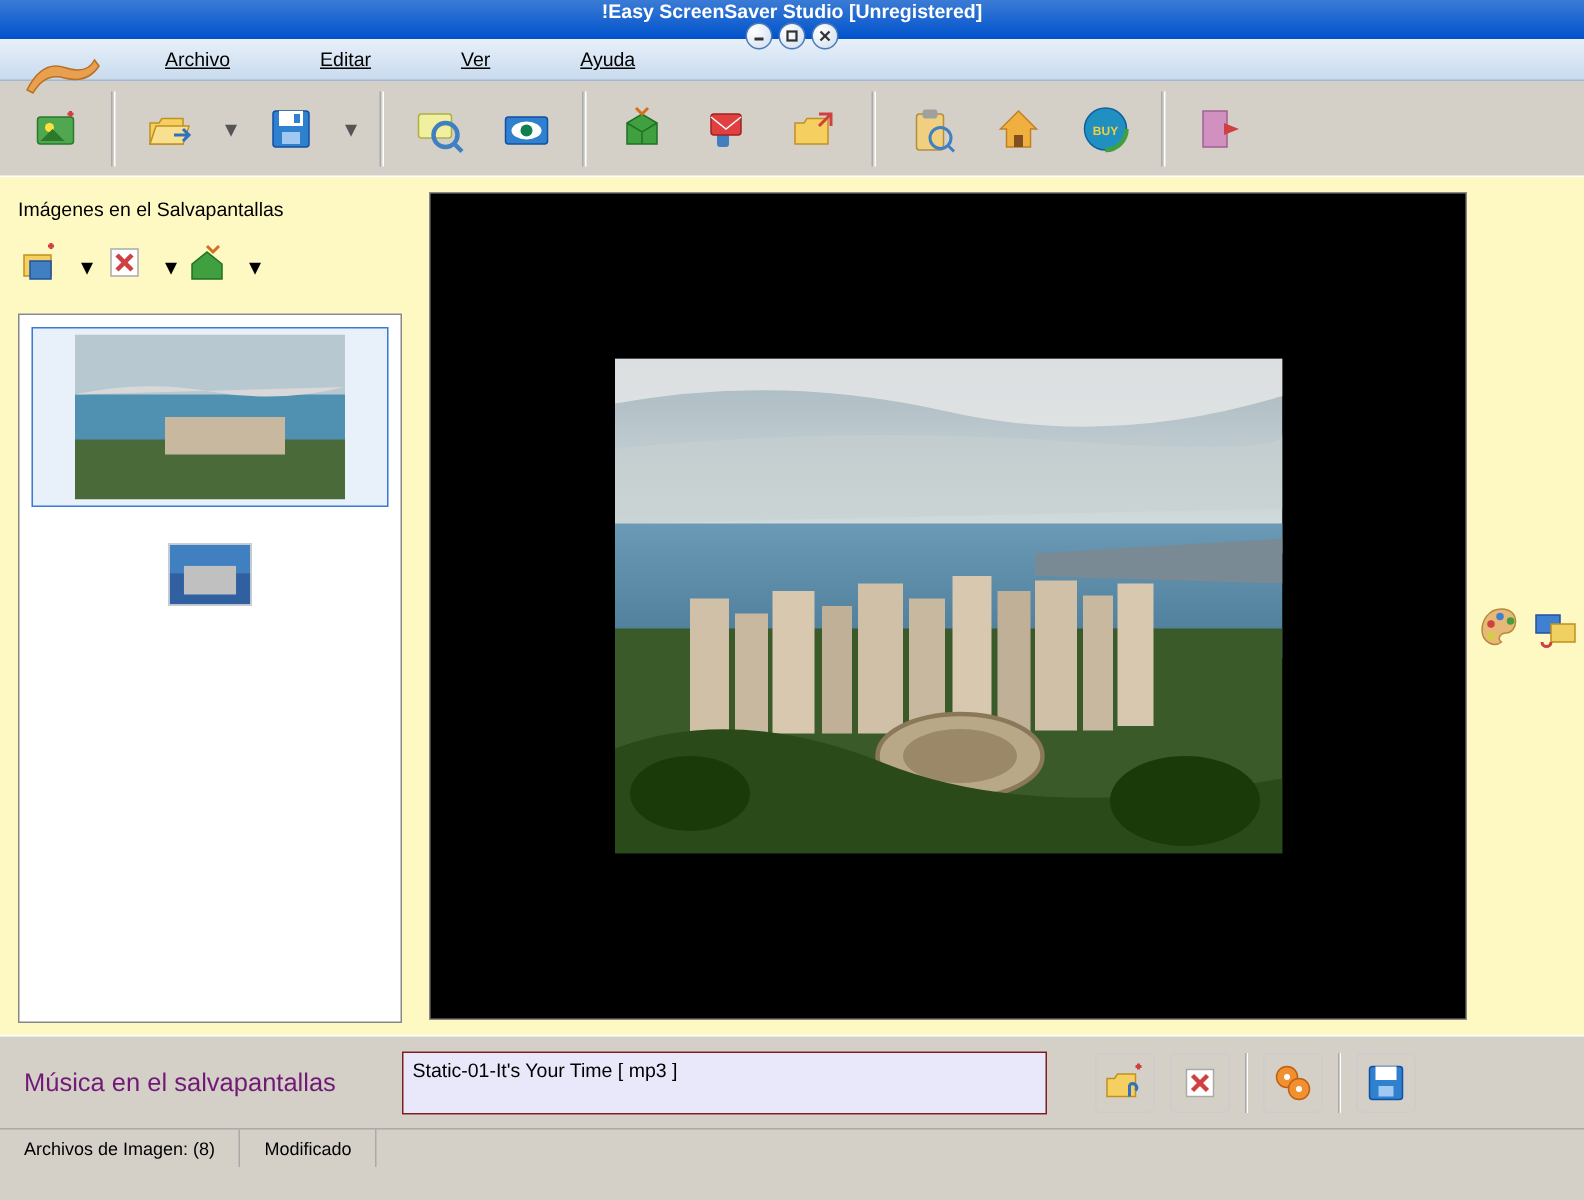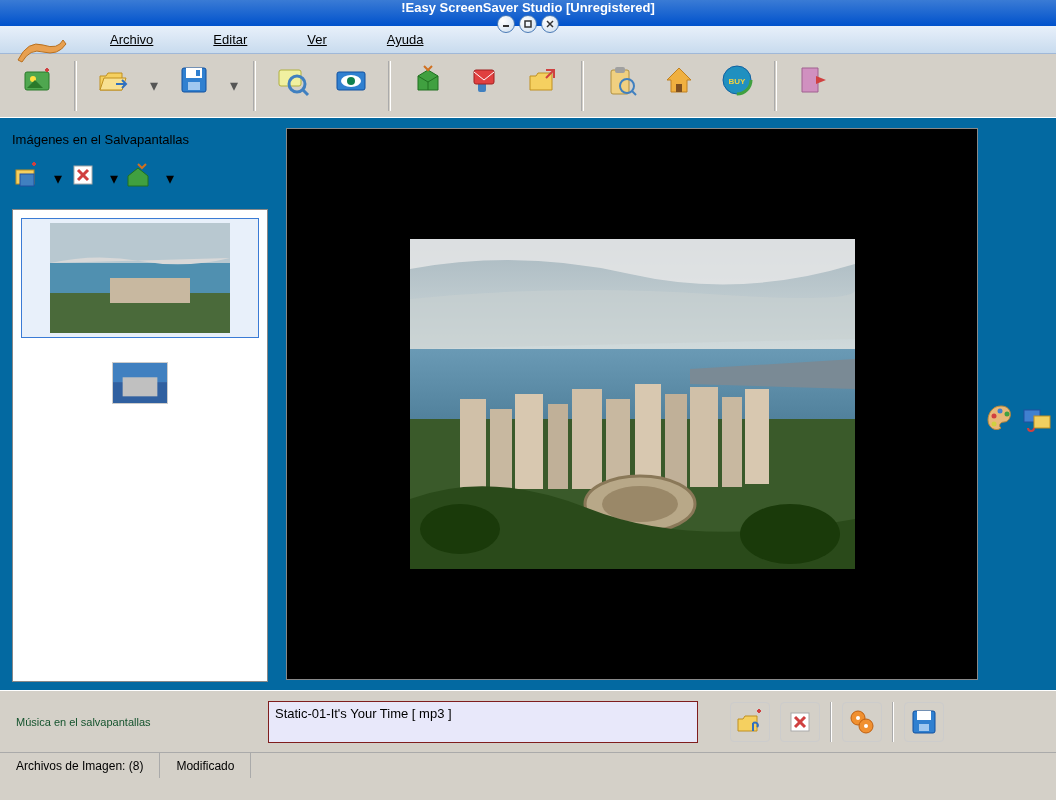--- a/index.html
+++ b/index.html
@@ -13,45 +13,45 @@
 .titlebar .min-btn { background: radial-gradient(circle at 30% 30%, #fff, #cde); border:1px solid #4a7ab5;}
 .titlebar .max-btn { background: radial-gradient(circle at 30% 30%, #fff, #cde); border:1px solid #4a7ab5;}
 .titlebar .close-btn { background: radial-gradient(circle at 30% 30%, #fff, #cde); border:1px solid #4a7ab5;}
 
 .menubar { height: 28px; background: linear-gradient(to bottom, #e8f0fa, #c8dbee); border-bottom: 1px solid #a0b8d8; display: flex; align-items: center; padding-left: 110px; gap: 60px; font-size: 13px; color: #000; }
 .menubar .menu-item { cursor: pointer; text-decoration: underline; }
 
 .logo-area { position: absolute; top: 30px; left: 8px; width: 70px; height: 40px; }
 
 .toolbar { height: 64px; background: #d4d0c8; border-bottom: 1px solid #fff; display: flex; align-items: center; padding: 0 12px; gap: 8px; }
-.toolbar .tb-btn { width: 50px; height: 50px; display: flex; align-items:flex-start; justify-content:center; border:1px solid transparent; border-radius: 4px; cursor:pointer; }
+.toolbar .tb-btn { width: 50px; height: 50px; display: flex; align-items:center; justify-content:center; border:1px solid transparent; border-radius: 4px; cursor:pointer; }
 .toolbar .tb-sep { width:3px; height:50px; border-left:1px solid #aaa; border-right:1px solid #fff; margin: 0 4px;}
 .toolbar .dropdown-arrow { width: 14px; height: 50px; display:flex; align-items:center; justify-content:center; cursor:pointer; color:#555;}
 
-.main-area { display: flex; height: 572px; background:#0369a1;}
+.main-area { display: flex; height: 572px; background:#fef9c3;}
 
 .left-panel { width: 280px; padding: 8px 12px; display:flex; flex-direction:column;}
 .left-panel .panel-title { font-size: 13px; color: #000; margin-bottom: 8px; margin-top: 6px;}
 .left-panel .left-toolbar { display:flex; gap:6px; align-items:center; height:46px;}
 .left-panel .left-toolbar .tb-btn { width:36px; height:36px;}
 .left-panel .thumb-area { border:1px solid #888; background:#fff; flex:1; margin-top:8px; padding:8px; display:flex; flex-direction:column; gap:20px; overflow-y:scroll; position:relative;}
 .thumb-item { border:1px dashed #999; padding:4px; display:flex; justify-content:center;}
 .thumb-item.selected { border:1px solid #3a7bd5; background:#e8f0fa;}
 .thumb-img { width: 180px; height: 110px; }
 .thumb-img-small { width:56px; height:42px; border:1px solid #ccc;}
 
 .preview-panel { flex:1; padding:10px 6px;}
 .preview-box { width: 100%; height:100%; background:#000; border:1px solid #888; display:flex; align-items:center; justify-content:center;}
 .preview-img { width: 445px; height: 330px;}
 
 .right-panel{ width: 72px; padding-top: 30px; display:flex; flex-direction:row; align-items:center; gap:2px;}
 .right-panel .rtb-btn { width:40px; height:40px; display:flex; align-items:center; justify-content:center; cursor:pointer; border-radius:4px;}
 
 .music-bar { height: 62px; background:#d4d0c8; padding: 8px 16px; display:flex; align-items:center; gap:12px; border-top:1px solid #fff;}
-.music-label { font-size:11px; color:#14532d; width: 240px;}
+.music-label { font-size:17px; color:#701a75; width: 240px;}
 .music-list { flex:0 0 430px; height:42px; background:#e8e8fa; border:1px solid #7f1d1d; padding:4px 6px; font-size:13px;}
 .music-tools { display:flex; gap:10px; margin-left:20px;}
 .music-tools .mtb-btn { width:40px; height:40px; display:flex; align-items:center; justify-content:center; cursor:pointer; border:1px solid #ccc; border-radius:4px;}
 .music-tools .mtb-sep { width:2px; height:40px; border-left:1px solid #aaa; border-right:1px solid #fff;}
 
 .status-bar { height: 26px; background:#d4d0c8; display:flex; align-items:center; font-size:12px; border-top:1px solid #aaa;}
 .status-bar .status-cell { padding: 0 16px; border-right:1px solid #aaa; height:100%; display:flex; align-items:center;}
 
 ::-webkit-scrollbar { width:18px;}
 ::-webkit-scrollbar-track{ background:#e8e8e8; border:1px solid #ccc;}

